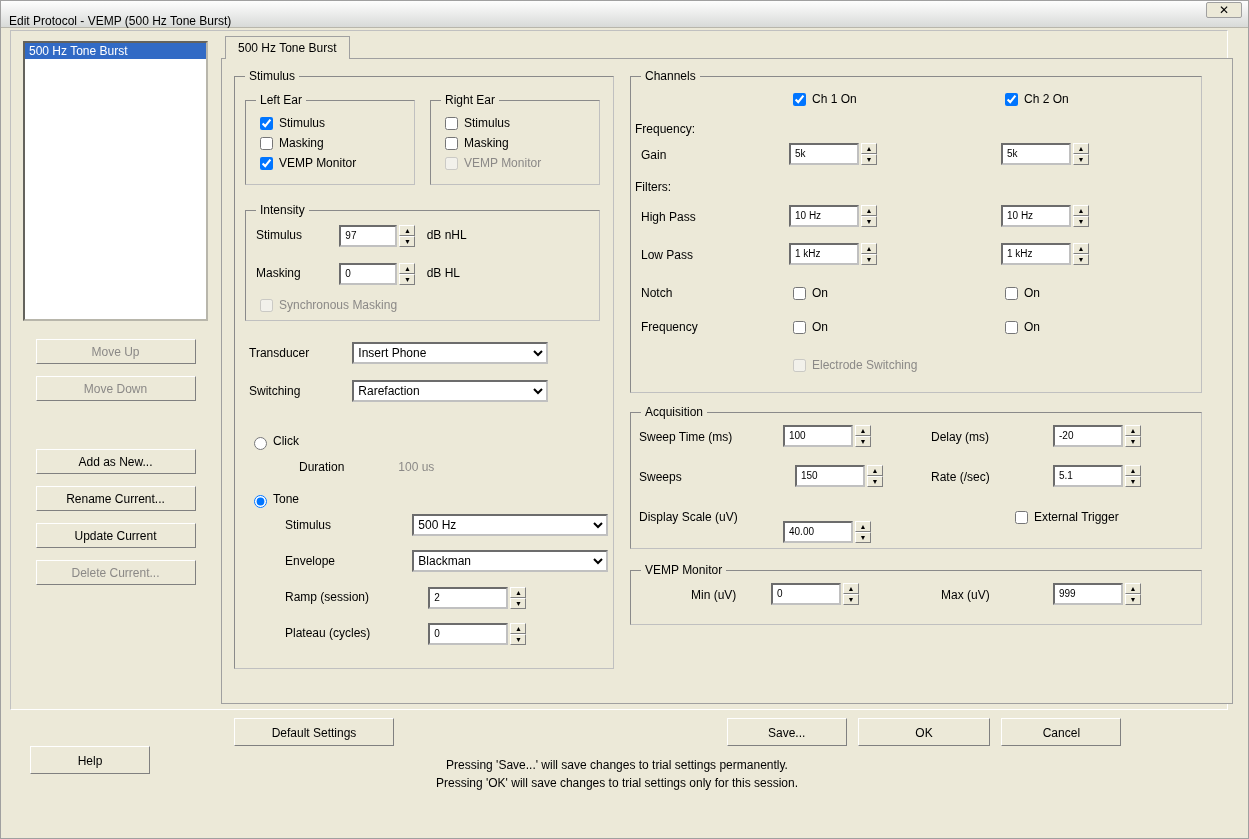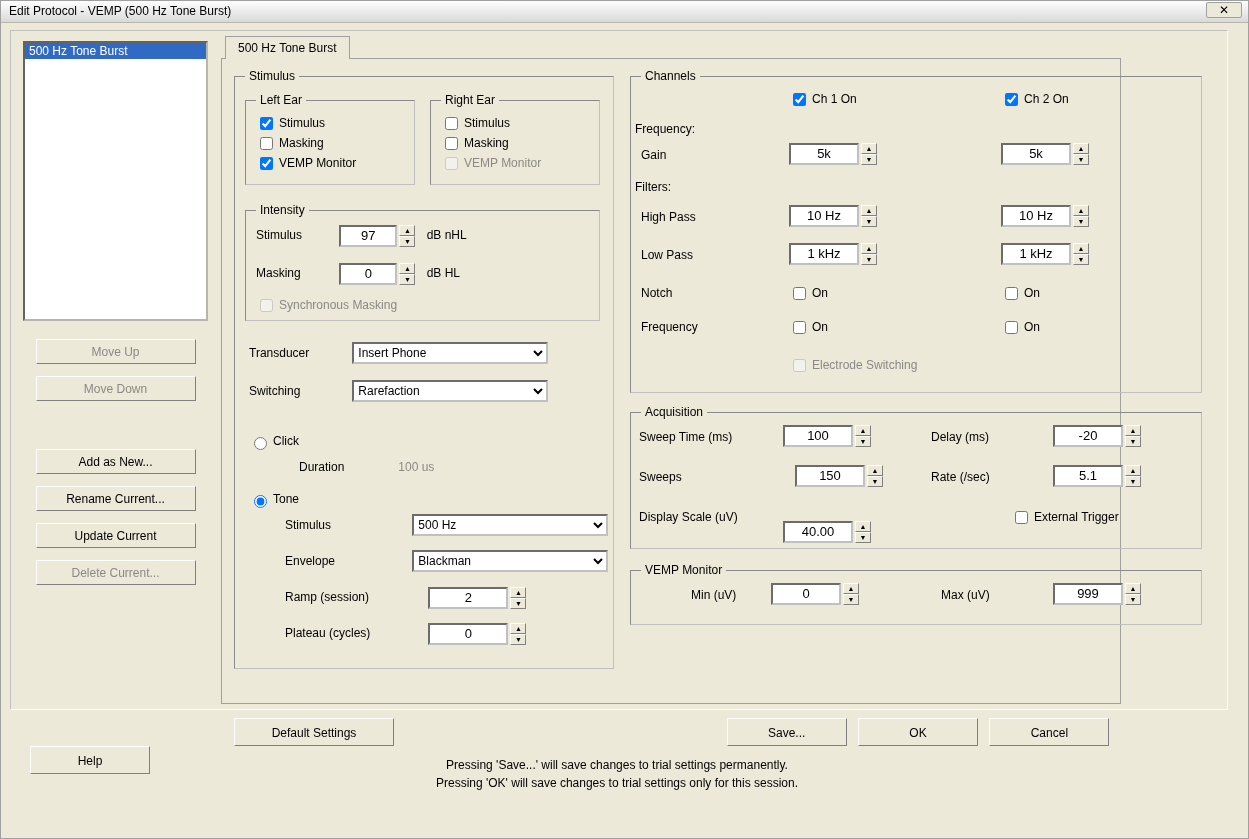--- a/index.html
+++ b/index.html
@@ -16,21 +16,21 @@
 .window {
   width: 1249px;
   height: 839px;
   background: #ece9d8;
   border: 1px solid #a0a0a0;
 }
 .titlebar {
   height: 22px;
   background: linear-gradient(#fefefe, #d8dad8);
   border-bottom: 1px solid #b8b6ab;
-  padding: 3px 8px;
+  padding: 13px 8px;
   position: relative;
   font-size: 12px;
 }
 .titlebar .close {
   position: absolute;
   right: 6px; top: 1px;
   width: 36px; height: 16px;
   border: 1px solid #a0a0a0;
   border-radius: 2px;
   background: #ece9d8;
@@ -96,21 +96,21 @@
   border: 1px solid #a0a0a0;
   border-bottom: none;
   background: #ece9d8;
   position: relative;
   top: 1px;
   z-index: 2;
   margin-left: 4px;
 }
 .tab-content {
   border: 1px solid #a0a0a0;
-  width: 900px; height: 646px;
+  width: 1012px; height: 646px;
   position: relative;
   background: #ece9d8;
 }
 fieldset.gb {
   border: 1px solid #c0c0c0;
   border-top-color: #8a8a8a;
   border-left-color: #8a8a8a;
   margin: 0;
   position: absolute;
   padding: 6px 10px 10px 10px;
@@ -124,24 +124,24 @@
 label.chk { display: block; height: 20px; line-height: 20px; font-size: 12px; }
 label.chk input { vertical-align: middle; margin-right: 6px; }
 .disabled-text { color: #8b8987; }
 
 .row { position: absolute; height: 24px; line-height: 24px; }
 .lbl { display: inline-block; }
 
 .numwrap { display: inline-flex; align-items: stretch; height: 22px; vertical-align: middle; }
 input.txt {
   width: 70px; height: 22px;
-  text-align: center;
+  text-align: left;
   border: 2px inset #c0c0c0;
   font-family: inherit;
-  font-size: 13px;
+  font-size: 10px;
   padding: 0 4px;
   background: #fff;
 }
 .spin {
   display: inline-flex; flex-direction: column;
   margin-left: 2px;
   width: 16px; height: 22px;
 }
 .spin button {
   width: 16px; height: 11px;
@@ -462,21 +462,21 @@
           </fieldset>
 
         </div>
       </div>
     </div>
 
     <div class="footer-btns">
       <button class="btn" style="margin-left:212px; width:160px;">Default Settings</button>
       <span style="display:inline-block; width:326px;"></span>
       <button class="btn" style="width:120px;">Save...</button>
-      <button class="btn" style="width:120px; margin-left:8px;text-align:center;">OK</button>
+      <button class="btn" style="width:132px; margin-left:8px;text-align:center;">OK</button>
       <button class="btn" style="width:120px; margin-left:8px;">Cancel</button>
       <button class="btn" style="width:120px; margin-left:8px;">Help</button>
     </div>
     <div class="help-text">
       <div>Pressing 'Save...' will save changes to trial settings permanently.</div>
       <div>Pressing 'OK' will save changes to trial settings only for this session.</div>
     </div>
 
   </div>
 </div>

